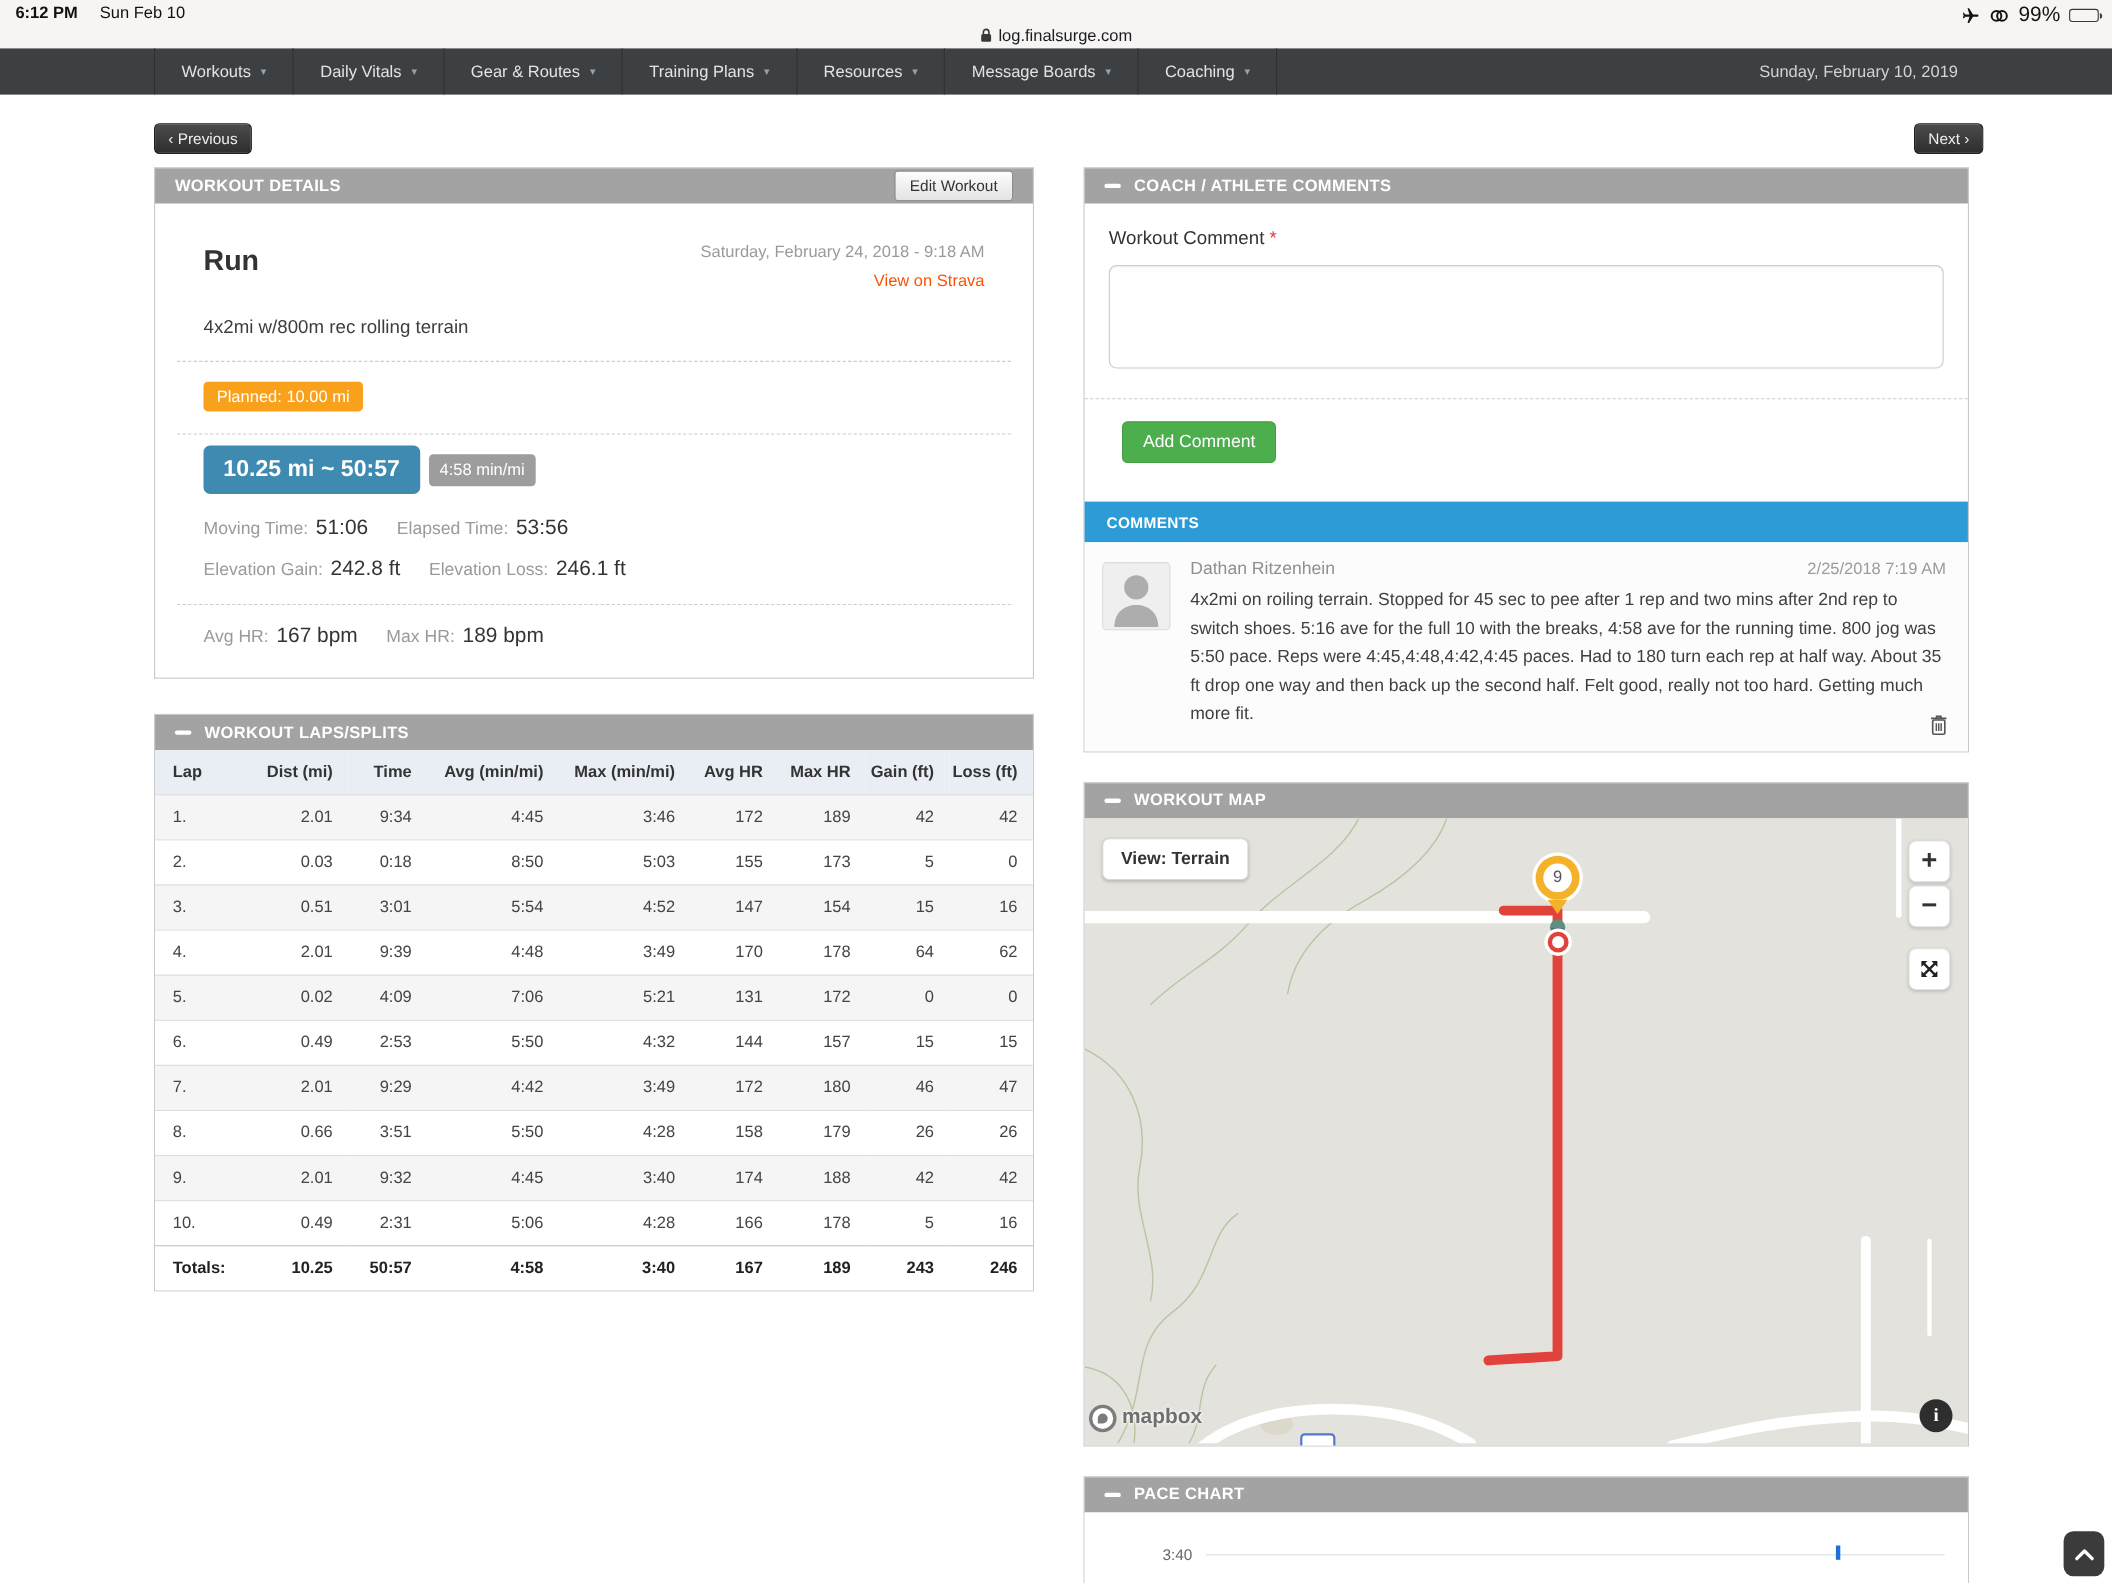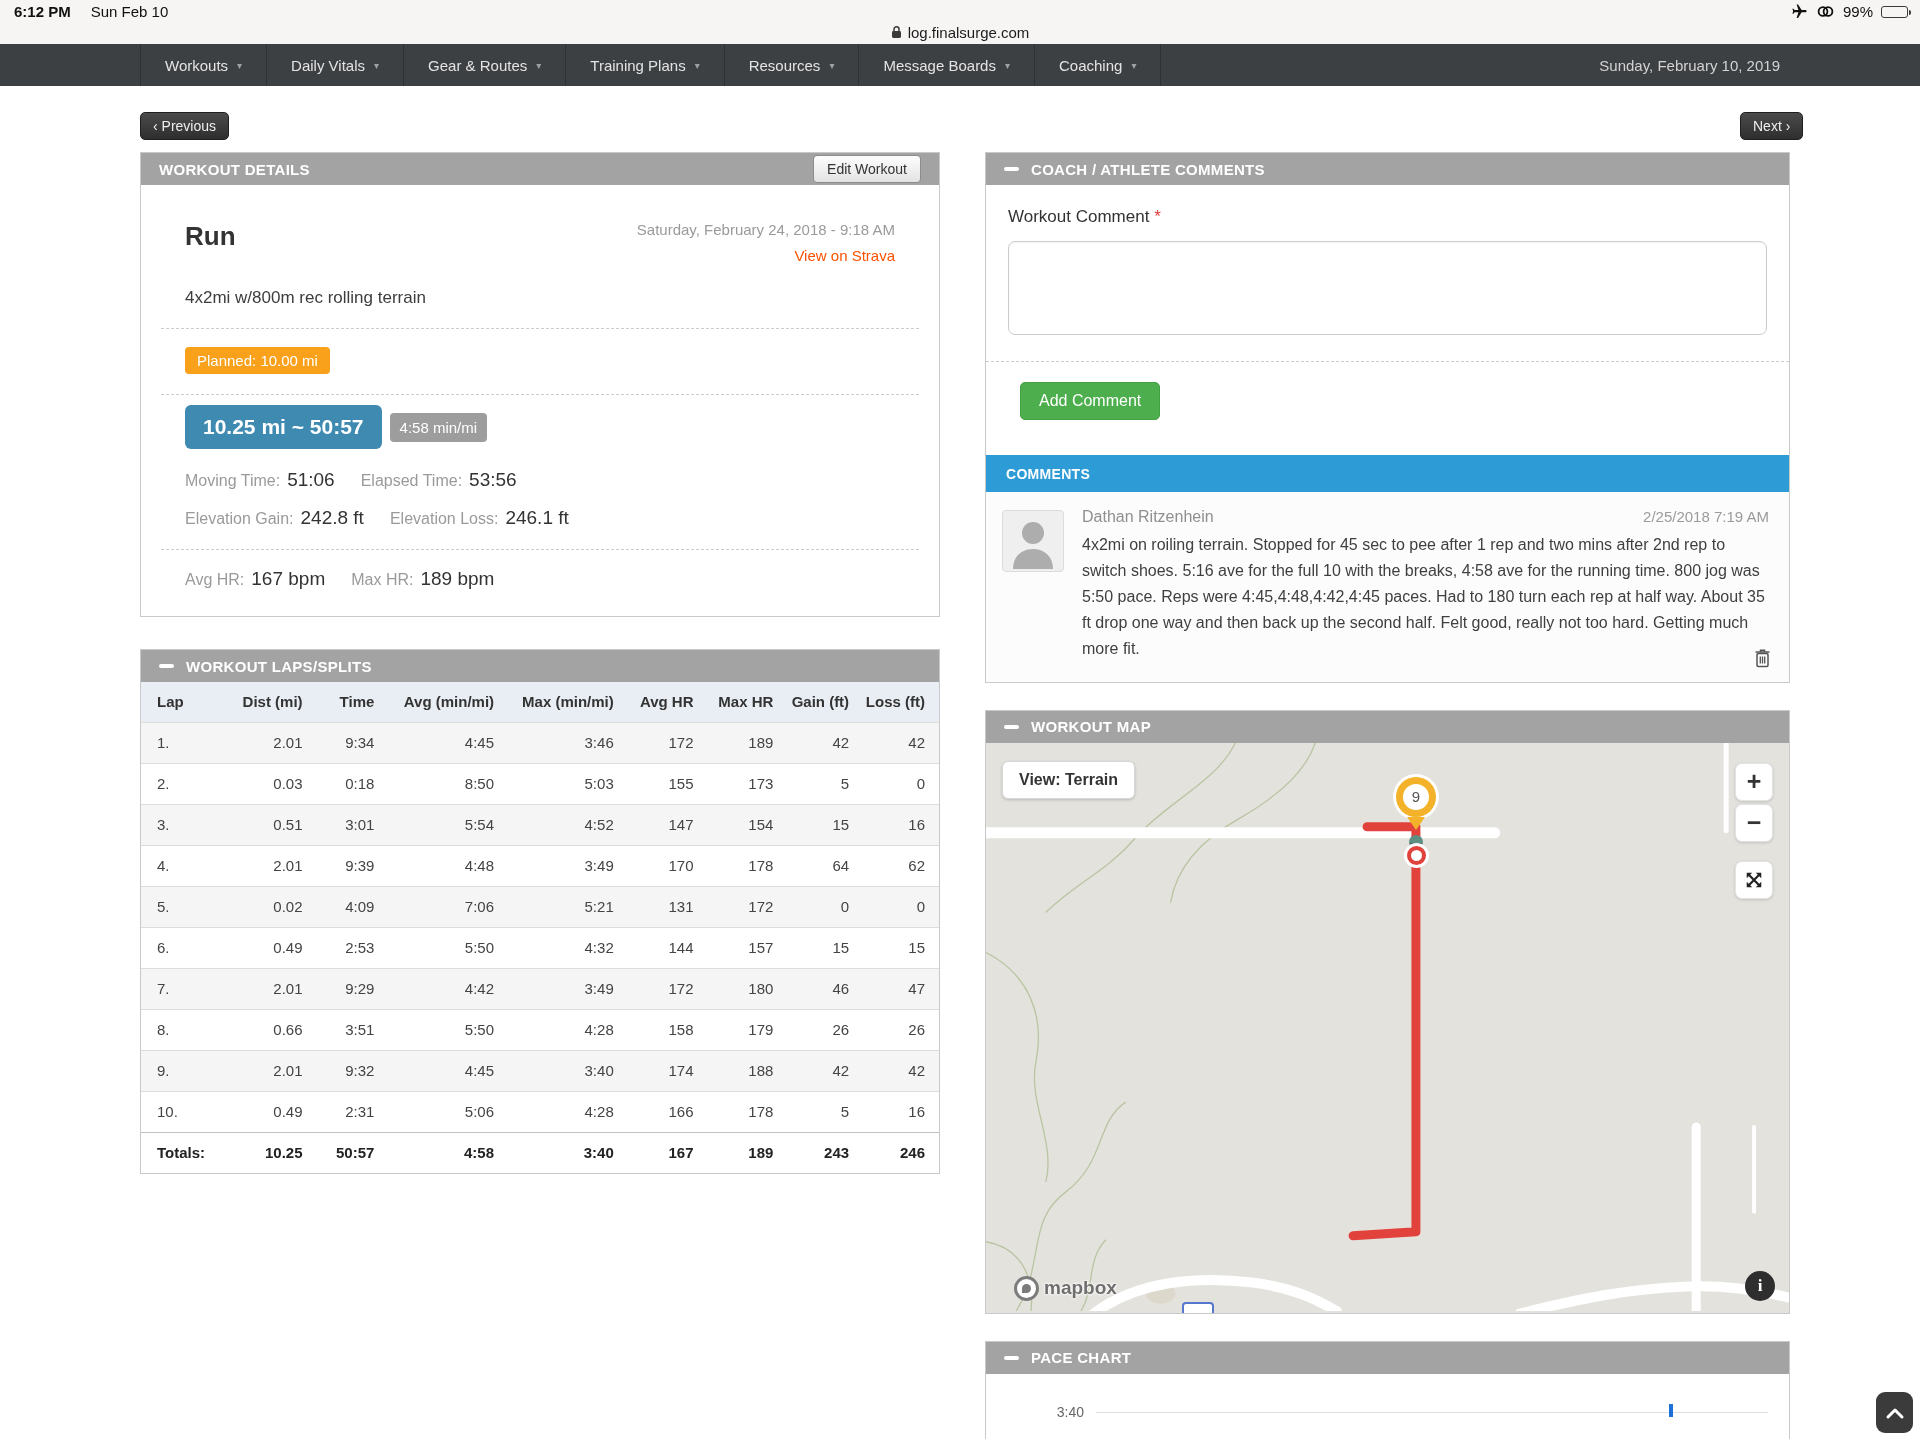--- a/index.html
+++ b/index.html
@@ -7,21 +7,21 @@
     font-family:"Liberation Sans", sans-serif; }
   .page { position:relative; width:1920px; height:1439px; background:#fff; }
 
   
   .topbar { position:absolute; left:0; top:0; width:1920px; height:44px;
     background:#f6f5f3; }
   .status-left { position:absolute; left:14px; top:3px; display:flex; gap:20px;
     font-size:15px; color:#111; }
   .status-time { font-weight:bold; }
   .status-right { position:absolute; right:12px; top:3px; display:flex; align-items:center; gap:8px;
-    font-size:15px; color:#111; }
+    font-size:19px; color:#111; }
   .battery-shell { width:27px; height:12px; border:1px solid #3a3a3a; border-radius:3px;
     position:relative; padding:1px; }
   .battery-fill { width:100%; height:100%; background:#111; border-radius:1px; }
   .battery-nub { position:absolute; right:-4px; top:3px; width:2.5px; height:5px;
     background:#3a3a3a; border-radius:0 2px 2px 0; }
   .urlbar { position:absolute; left:0; top:20px; width:1920px; height:24px;
     display:flex; align-items:center; justify-content:center; gap:6px;
     font-size:15px; color:#1c1c1e; cursor:pointer; }
 
   
@@ -140,21 +140,21 @@
   .pin-tail { width:0; margin:0 auto; border-left:9px solid transparent;
     border-right:9px solid transparent; border-top:13px solid var(--marker-gold); }
   .mid-dot { position:absolute; left:423px; top:92px; width:14px; height:14px;
     background:#5d8f82; border-radius:50%; }
   .mid-chev { position:absolute; left:424px; top:100px; width:0;
     border-left:6px solid transparent; border-right:6px solid transparent;
     border-top:8px solid #4c5560; }
   .end-marker { position:absolute; left:421px; top:103px; width:19px; height:19px;
     background:#fff; border:4px solid var(--route-red); border-radius:50%;
     box-shadow:0 0 0 3px #fff; }
-  .mapbox-logo { position:absolute; left:28px; bottom:12px; display:flex;
+  .mapbox-logo { position:absolute; left:4px; bottom:12px; display:flex;
     align-items:center; gap:5px; cursor:pointer; }
   .mapbox-circle { width:25px; height:25px; border:3px solid #7c7c7c; border-radius:50%;
     background:#fff; display:flex; align-items:center; justify-content:center; }
   .mapbox-circle i { width:9px; height:9px; background:#7c7c7c; border-radius:50% 50% 50% 0; }
   .mapbox-word { font-size:19px; font-weight:bold; color:#6f6f6f;
     text-shadow:0 0 3px #fff, 0 0 3px #fff; }
   .info-btn { position:absolute; right:14px; bottom:12px; width:30px; height:30px;
     background:#2e2e2e; color:#fff; border-radius:50%; display:flex; align-items:center;
     justify-content:center; font-size:17px; font-weight:bold; font-family:"Liberation Serif",serif;
     cursor:pointer; }

